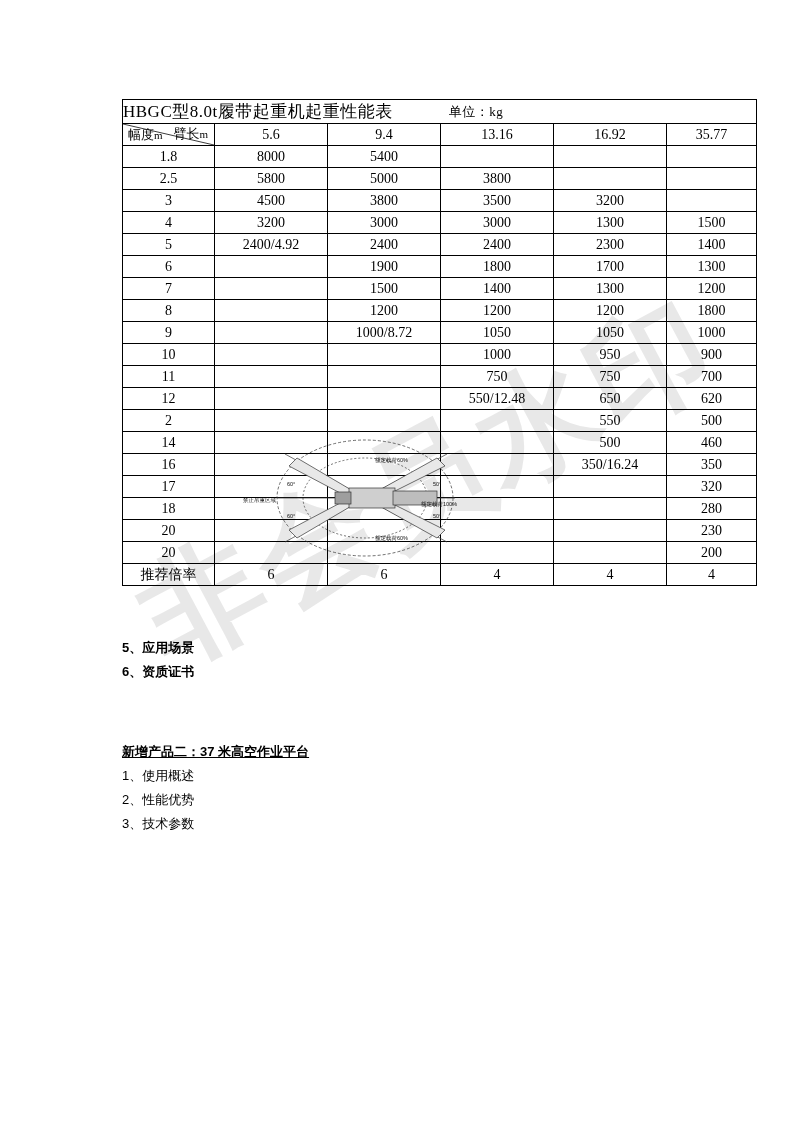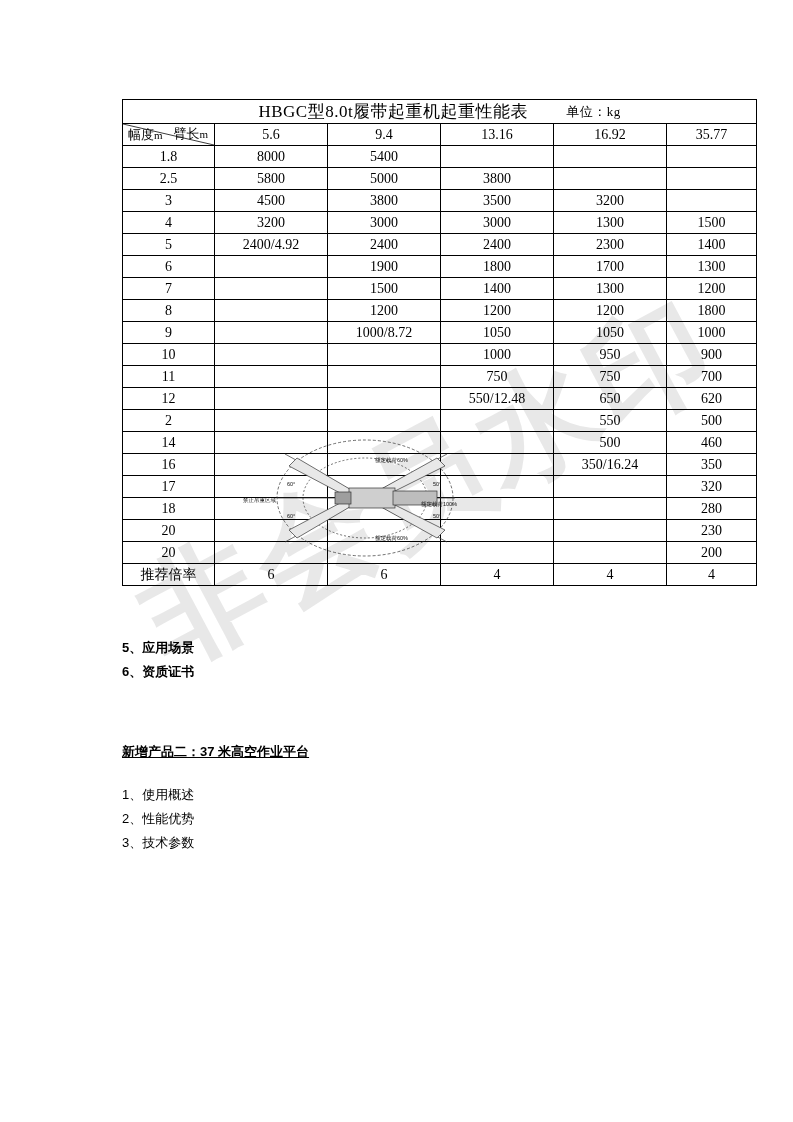--- a/index.html
+++ b/index.html
@@ -50,22 +50,21 @@
 
   .title-cell {
     font-family: "Liberation Serif", serif;
     font-size: 17px;
     height: 32px;
     letter-spacing: 0.5px;
   }
   .title-inner {
     display: flex;
     align-items: center;
-    justify-content: center;
-    gap: 38px;
+    gap: 56px;
     white-space: nowrap;
   }
   .title-main { font-size: 17px; }
   .title-unit { font-size: 13px; }
 
   
   .hdr-diag {
     position: relative;
     height: 38px;
     overflow: hidden;
@@ -143,21 +142,21 @@
   .section2 {
     position: absolute;
     left: 122px;
     top: 740px;
     font-size: 13px;
     line-height: 24px;
   }
   .section2 .heading {
     font-weight: bold;
     text-decoration: underline;
-    margin-bottom: 19px;
+    margin-bottom: 0;
   }
   .section2 .item { }
 </style>
 </head>
 <body>
 
 <div class="page">
 
   <div class="watermark">非会员水印</div>
 

